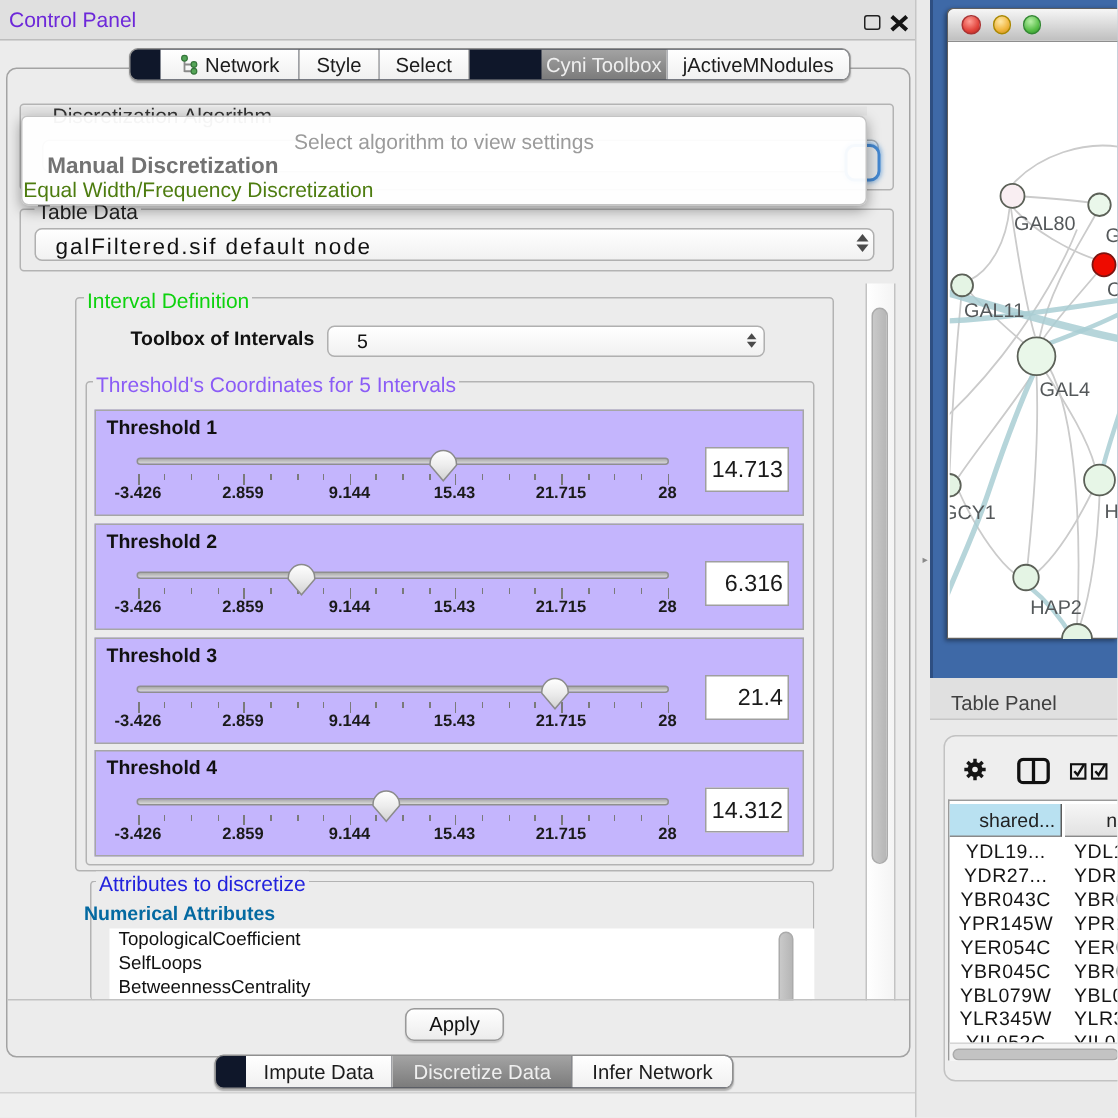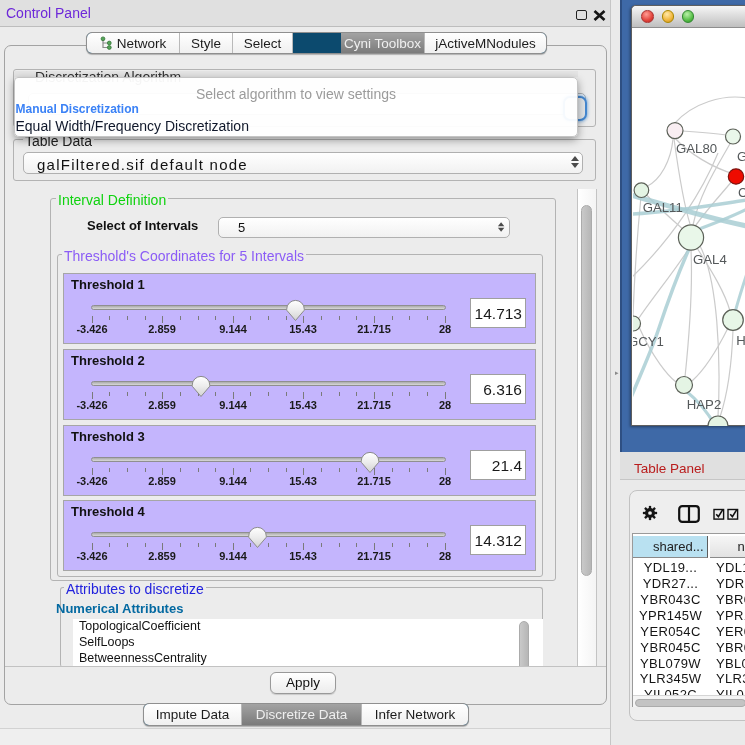--- a/index.html
+++ b/index.html
@@ -4,21 +4,21 @@
 html,body{width:745px;height:745px;overflow:hidden;}
 body{font-family:"Liberation Sans",sans-serif;background:#ececec;position:relative;}
 .abs{position:absolute;}
 #leftwin{position:absolute;left:0;top:0;width:610px;height:745px;background:#ececec;}
 #titlebar{position:absolute;left:0;top:0;width:610px;height:27px;background:#e0e0e0;border-bottom:1px solid #bdbdbd;}
 #titlebar .t{position:absolute;left:6px;top:5px;font-size:14px;color:#6d28d9;}
 #btn-float{position:absolute;left:576px;top:10px;width:10.5px;height:10px;border:1.5px solid #222;border-radius:2px;}
 #btn-close{position:absolute;left:593px;top:9px;}
 #outerpanel{position:absolute;left:4px;top:45px;width:603px;height:660px;background:#ececec;border:1px solid #a3a3a3;border-radius:7px;}
 
-.seg{position:absolute;display:flex;border:1px solid #8f8f8f;border-radius:6px;overflow:hidden;background:#0c4a6e;box-shadow:0 1px 1px rgba(0,0,0,0.25);}
+.seg{position:absolute;display:flex;border:1px solid #8f8f8f;border-radius:6px;overflow:hidden;background:#0f172a;box-shadow:0 1px 1px rgba(0,0,0,0.25);padding-left:20px;}
 .seg .s{font-size:13.5px;color:#1c1c1c;background:linear-gradient(#ffffff,#f0f0f0);border-right:1px solid #b9b9b9;display:flex;align-items:center;justify-content:center;white-space:nowrap;}
 .seg .s:last-child{border-right:none;}
 .seg .sel{background:linear-gradient(#a3a3a3,#7b7b7b);color:#efefef;}
 #toptabs{left:86px;top:32px;height:22px;}
 #bottabs{left:143px;top:703px;height:23px;}
 
 .grp{position:absolute;border:1px solid #b3b3b3;border-radius:3px;}
 .gtitle{position:absolute;font-size:14px;background:#ececec;padding:0 2px;white-space:nowrap;}
 
 .combo{position:absolute;background:linear-gradient(#ffffff,#f1f1f1);border:1px solid #b0b0b0;border-radius:5px;font-size:13px;color:#111;}
@@ -29,38 +29,38 @@
 
 .tbox{position:absolute;left:63px;width:473px;height:71px;border:1px solid #a6a6a6;background:#c4b5fd;text-decoration:underline;}
 .tbox .tlab{position:absolute;left:7px;top:3px;font-size:13px;font-weight:700;color:#111;}
 .tbox .track{position:absolute;left:27px;top:31px;width:355px;height:5px;border:1px solid #8f8f8f;border-radius:3px;background:linear-gradient(#ababab,#d8d8d8);}
 .tbox .tsvg{position:absolute;left:0;top:0;}
 .tkl{position:absolute;width:70px;text-align:center;font-size:11px;font-weight:700;color:#1a1a1a;}
 .vbox{position:absolute;left:406px;top:24px;width:56px;height:30px;background:#fff;border:1px solid #9f9f9f;font-size:15.5px;color:#1a1a1a;text-align:right;padding:5.5px 3px 0 0;}
 
 #popup{position:absolute;left:14px;top:77px;width:564px;height:60px;background:rgba(255,255,255,0.95);border:1px solid #c4c4c4;border-radius:4px 5px 5px 5px;box-shadow:0 3px 9px rgba(0,0,0,0.38);}
 #popup .it0{position:absolute;left:0;right:0;top:7.5px;text-align:center;font-size:14px;color:#9b9b9b;}
-#popup .it1{position:absolute;left:0.5px;top:23.5px;font-size:12px;font-weight:700;color:#3b82f6;}
-#popup .it2{position:absolute;left:0.5px;top:40px;font-size:14px;color:#0f172a;}
+#popup .it1{position:absolute;left:0.5px;top:23.5px;font-size:15px;font-weight:700;color:#737373;padding-left:16px;}
+#popup .it2{position:absolute;left:0.5px;top:40px;font-size:14px;color:#4d7c0f;}
 
 .vtrack{position:absolute;background:linear-gradient(90deg,#ffffff,#f4f4f4);border-left:1px solid #c3c3c3;border-right:1px solid #c3c3c3;}
 .vthumb{position:absolute;background:linear-gradient(90deg,#c9c9c9,#b6b6b6);border:1px solid #ababab;border-radius:6px;}
 
 #attrlist{position:absolute;left:73px;top:619px;width:469.5px;height:47px;background:#fff;font-size:12.5px;color:#111;overflow:hidden;}
 #attrlist div{height:16px;line-height:15px;padding-left:6px;}
 
 #applybtn{position:absolute;left:270px;top:672px;width:66px;height:22px;border:1px solid #999;border-radius:6px;background:linear-gradient(#ffffff,#ececec);font-size:13.5px;color:#111;text-align:center;padding-top:2px;box-shadow:0 1px 1px rgba(0,0,0,0.15);}
 
 #gapcol{position:absolute;left:610px;top:0;width:10px;height:745px;background:#eaeaea;border-left:1px solid #c6c6c6;}
 #blue{position:absolute;left:620px;top:0;width:125px;height:452px;background:#3e69a7;border-left:2px solid #2e4f82;}
 #netwin{position:absolute;left:631px;top:5px;width:114px;height:421px;background:#fff;border:1px solid #5f5f5f;border-right:none;border-radius:5px 0 0 0;box-shadow:-1px 1px 3px rgba(0,0,0,0.4);}
 #nettb{position:absolute;left:0;top:0;width:114px;height:22px;background:linear-gradient(#f6f6f6,#bfbfbf);border-bottom:1px solid #8e8e8e;border-radius:5px 0 0 0;}
 .light{position:absolute;top:4px;width:12.5px;height:12.5px;border-radius:50%;}
 #tpbar{position:absolute;left:620px;top:452px;width:125px;height:28px;background:#e0e0e0;border-bottom:1px solid #c6c6c6;}
-#tpbar .t{position:absolute;left:14px;top:9px;font-size:13.5px;color:#b91c1c;}
+#tpbar .t{position:absolute;left:14px;top:9px;font-size:13.5px;color:#404040;}
 #tparea{position:absolute;left:620px;top:480px;width:125px;height:265px;background:#eaeaea;}
 #tpbox{position:absolute;left:629px;top:490px;width:130px;height:231px;background:#eeeeee;border:1.5px solid #c2c2c2;border-radius:8px;}
 #tbl{position:absolute;left:632px;top:533px;width:113px;height:174px;background:#fff;border-top:1px solid #9a9a9a;border-left:1px solid #9a9a9a;overflow:hidden;}
 #th1{position:absolute;left:0;top:2px;width:75px;height:22px;background:#b9e1f1;border-right:1.5px solid #5c5c5c;border-bottom:1px solid #8a8a8a;font-size:13px;color:#222;text-align:right;padding-right:3.5px;padding-top:3px;}
 #th2{position:absolute;left:76.5px;top:2px;right:0;height:22px;background:linear-gradient(#f6f6f6,#e2e2e2);border-bottom:1px solid #8a8a8a;font-size:13px;color:#222;padding-top:3px;padding-left:28px;}
 .trow{position:absolute;left:0;width:113px;height:15.9px;line-height:15.9px;font-size:13px;letter-spacing:0.35px;color:#151515;}
 .trow .c1{position:absolute;left:0;width:75px;text-align:center;}
 .trow .c2{position:absolute;left:83px;white-space:nowrap;}
 #hscroll{position:absolute;left:0;top:161px;width:113px;height:13px;background:#f4f4f4;border-top:1px solid #d5d5d5;}
 #hthumb{position:absolute;left:2px;top:2.5px;width:111px;height:8px;background:#c3c3c3;border:1px solid #ababab;border-radius:4px;}
@@ -89,21 +89,21 @@
   <div class="combo" style="left:23px;top:152px;width:560px;height:22px;">
      <div class="cv" style="font-size:15px;letter-spacing:1.25px;top:2.5px;">galFiltered.sif default node</div>
      <div class="arrows" style="left:547px;top:3px;">
         <div class="up"></div>
         <div class="dn"></div>
       </div>
   </div>
 
   <div class="grp" style="left:50px;top:198px;width:506px;height:383px;"></div>
   <div class="gtitle" style="left:56px;top:192px;color:#0ed20e;">Interval Definition</div>
-  <div class="abs" style="left:87px;top:218px;font-size:13px;font-weight:700;color:#111;">Select of Intervals</div>
+  <div class="abs" style="left:87px;top:218px;font-size:13px;font-weight:700;color:#111;">Toolbox of Intervals</div>
   <div class="combo" style="left:218px;top:217px;width:292px;height:21px;">
      <div class="cv" style="top:2px;left:19px;">5</div>
      <div class="arrows" style="left:278px;top:3px;transform:scale(0.8);">
         <div class="up"></div>
         <div class="dn"></div>
       </div>
   </div>
   <div class="grp" style="left:57px;top:254px;width:486px;height:323px;"></div>
   <div class="gtitle" style="left:62px;top:248px;color:#8b5cf6;">Threshold's Coordinates for 5 Intervals</div>
 

